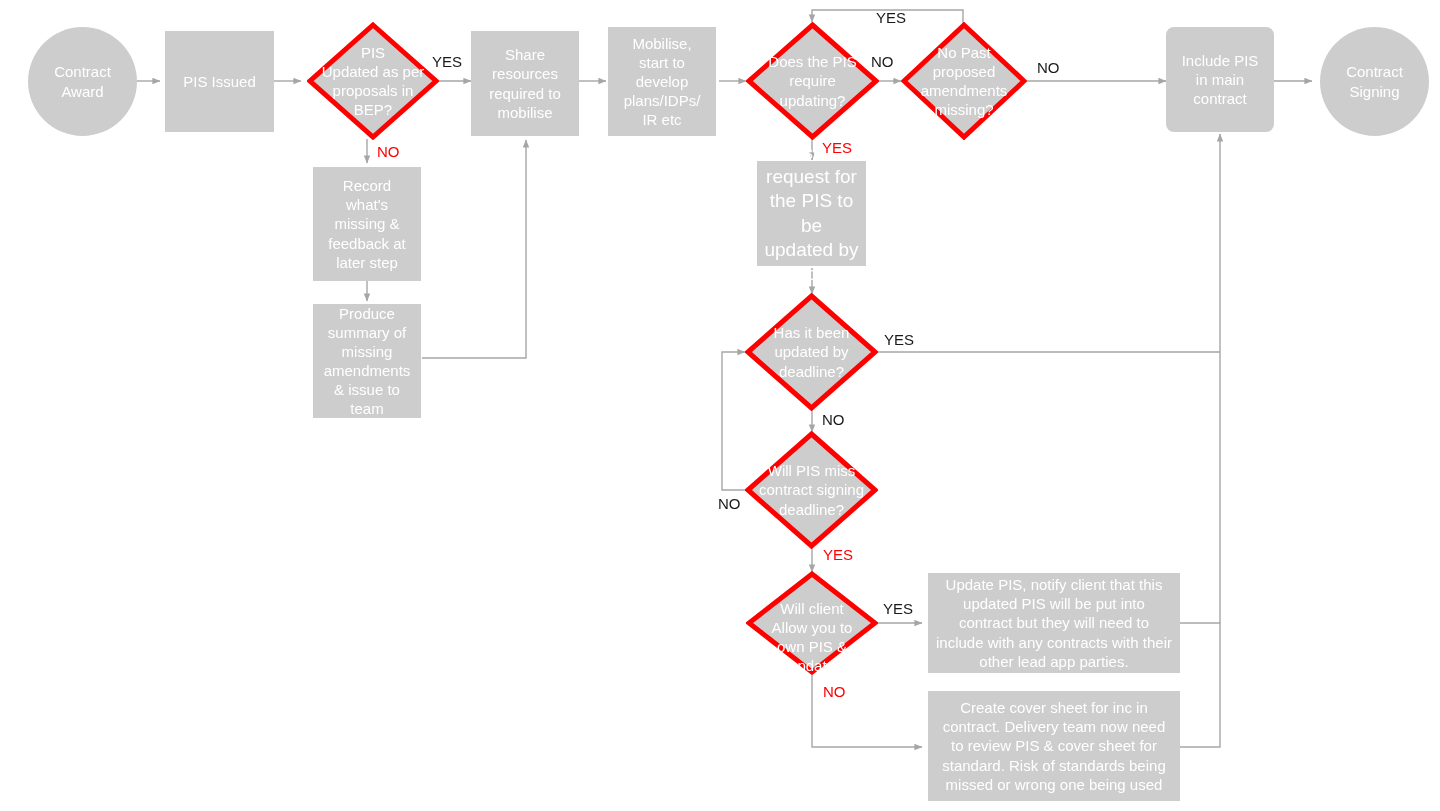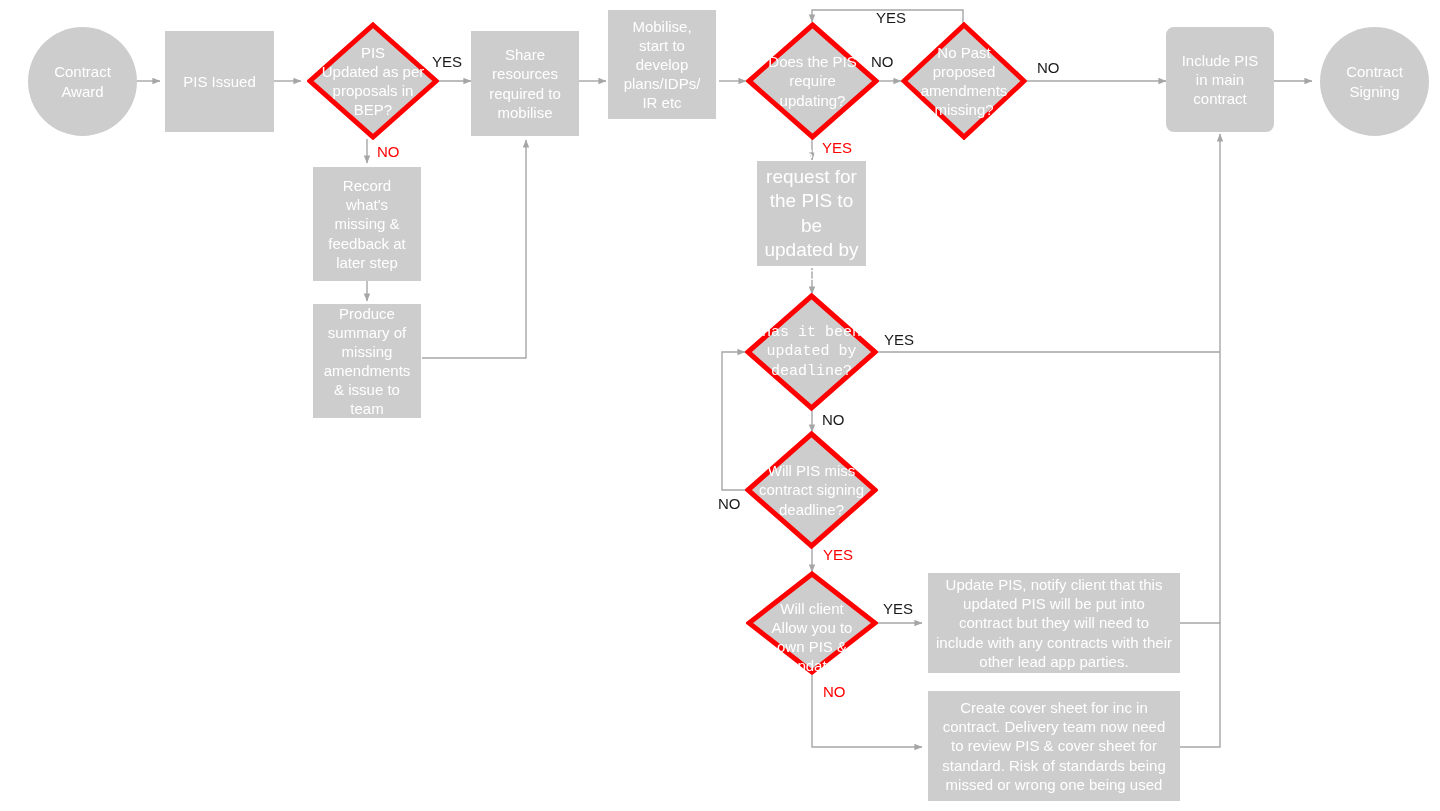--- a/index.html
+++ b/index.html
@@ -169,21 +169,21 @@
 team</span>
   </div>
 
   <div class="node proc" style="left:471px; top:31px; width:108px; height:105px; font-size:15px;">
     <span class="txt">Share
 resources
 required to
 mobilise</span>
   </div>
 
-  <div class="node proc" style="left:608px; top:10px; width:108px; height:109px; font-size:15px;">
+  <div class="node proc" style="left:608px; top:27px; width:108px; height:109px; font-size:15px;">
     <span class="txt">Mobilise,
 start to
 develop
 plans/IDPs/
 IR etc</span>
   </div>
 
   <div class="node proc" style="left:1166px; top:27px; width:108px; height:105px; font-size:15px;border-radius:8px;">
     <span class="txt">Include PIS
 in main
@@ -232,21 +232,21 @@
     <span class="txt" style="font-size:15px; width:120%;">No Past
 proposed
 amendments
 missing?</span>
   </div>
 
   <div class="diamond" style="left:745px; top:293px; width:133px; height:118px;">
     <svg class="dshape" viewBox="0 0 133 118" preserveAspectRatio="none">
       <polygon points="66.5,3 130,59 66.5,115 3,59" fill="#cdcdcd" stroke="#ff0000" stroke-width="5"></polygon>
     </svg>
-    <span class="txt" style="font-size:15px; width:120%;font-family:Liberation Mono, monospace;">Has it been
+    <span class="txt" style="font-size:15px; width:120%;">Has it been
 updated by
 deadline?</span>
   </div>
 
   <div class="diamond" style="left:745px; top:431px; width:133px; height:118px;">
     <svg class="dshape" viewBox="0 0 133 118" preserveAspectRatio="none">
       <polygon points="66.5,3 130,59 66.5,115 3,59" fill="#cdcdcd" stroke="#ff0000" stroke-width="5"></polygon>
     </svg>
     <span class="txt" style="font-size:15px; width:140%;">Will PIS miss
 contract signing

